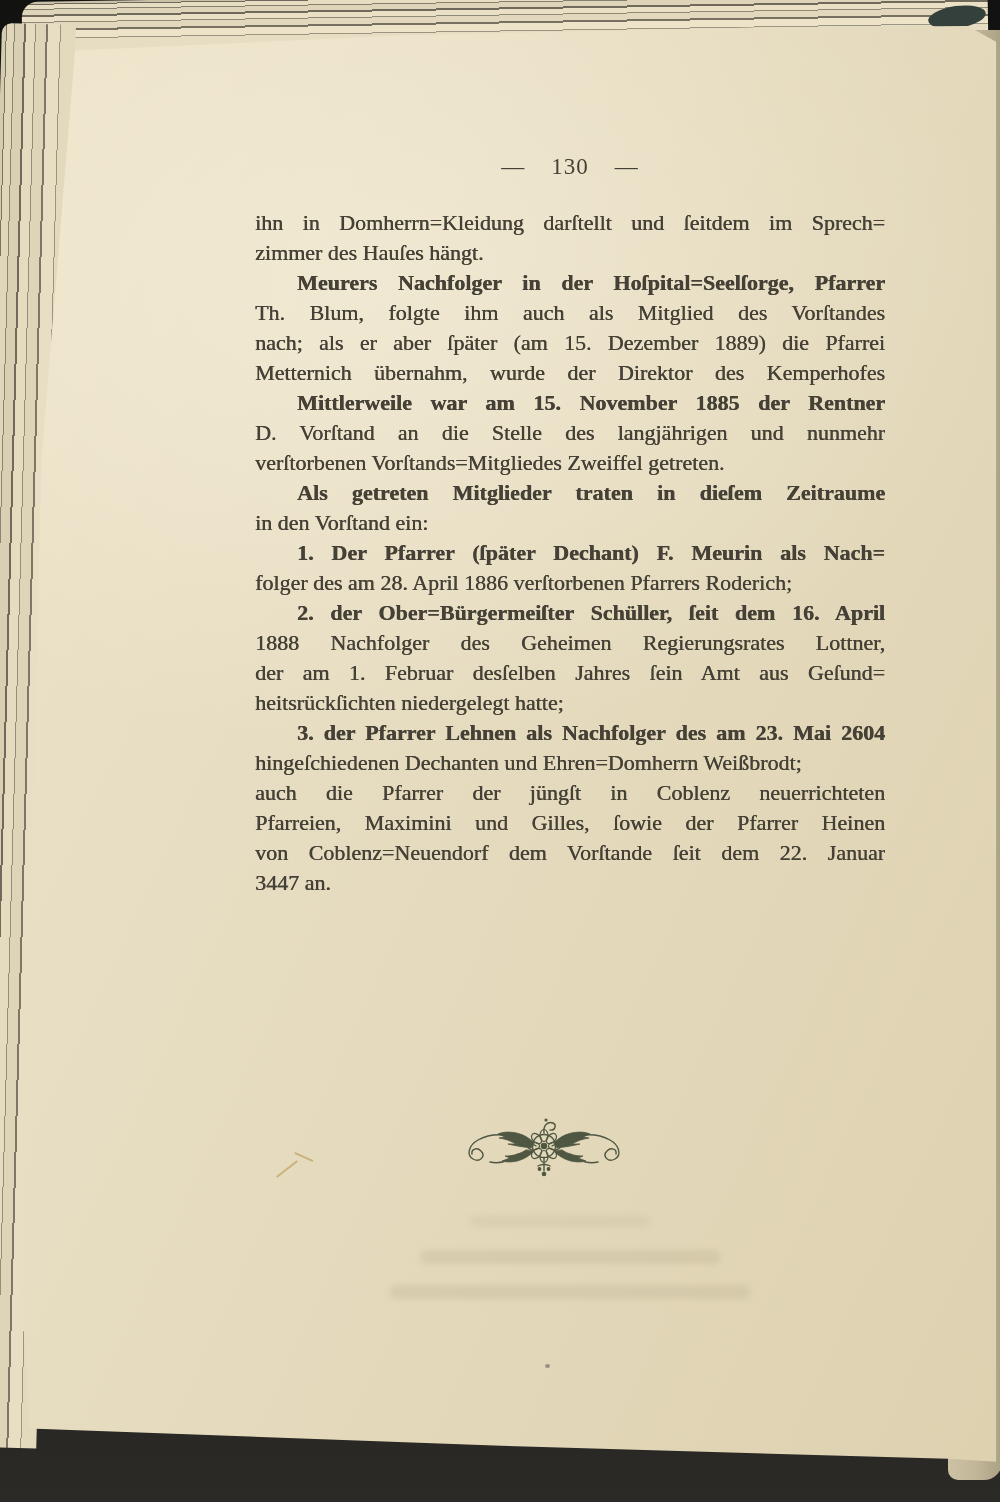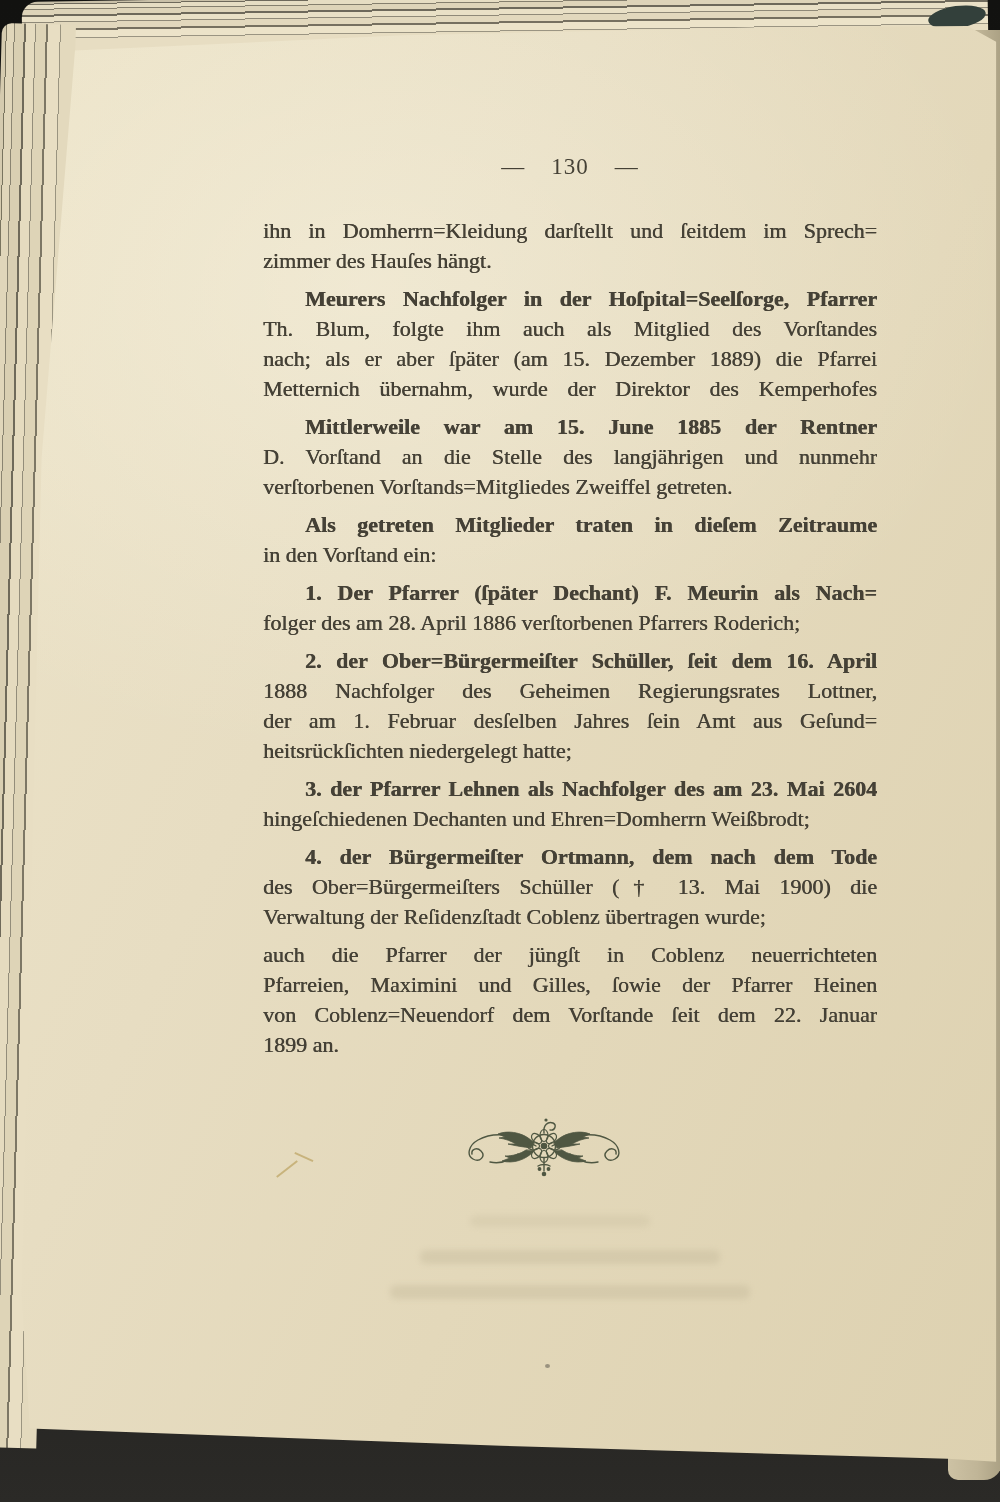--- a/index.html
+++ b/index.html
@@ -59,21 +59,21 @@
     position:absolute;left:235px;top:128px;width:630px;
     display:flex;justify-content:center;align-items:baseline;gap:26px;
     color:#4a463b;font-size:23px;letter-spacing:1px;
   }
   .text-block{
     position:absolute;left:235px;top:182px;width:630px;
     color:#454136;font-size:22px;line-height:30px;
     text-shadow:0.4px 0 0 currgentColor;
     text-shadow:0.4px 0 0 currentColor;
   }
-  .paragraph{margin:8px;}
+  .paragraph{margin:0;}
   .line{
     height:30px;overflow:hidden;
     text-align:justify;text-align-last:justify;
   }
   .line.indent{text-indent:42px;font-weight:bold;}
   .line.last{text-align-last:left;font-family:Liberation Serif, serif;}
 
   .ornament{position:absolute;left:438px;top:1092px;width:172px;height:62px;}
 
   
@@ -117,21 +117,21 @@
           <div class="line">ihn in Domherrn=Kleidung darſtellt und ſeitdem im Sprech=</div>
           <div class="line last">zimmer des Hauſes hängt.</div>
         </div>
         <div class="paragraph">
           <div class="line indent">Meurers Nachfolger in der Hoſpital=Seelſorge, Pfarrer</div>
           <div class="line">Th. Blum, folgte ihm auch als Mitglied des Vorſtandes</div>
           <div class="line">nach; als er aber ſpäter (am 15. Dezember 1889) die Pfarrei</div>
           <div class="line">Metternich übernahm, wurde der Direktor des Kemperhofes</div>
         </div>
         <div class="paragraph">
-          <div class="line indent">Mittlerweile war am 15. June 1885 der Rentner</div>
+          <div class="line indent">Mittlerweile war am 15. November 1885 der Rentner</div>
           <div class="line">D. Vorſtand an die Stelle des langjährigen und nunmehr</div>
           <div class="line last">verſtorbenen Vorſtands=Mitgliedes Zweiffel getreten.</div>
         </div>
         <div class="paragraph">
           <div class="line indent">Als getreten Mitglieder traten in dieſem Zeitraume</div>
           <div class="line last">in den Vorſtand ein:</div>
         </div>
         <div class="paragraph">
           <div class="line indent">1. Der Pfarrer (ſpäter Dechant) F. Meurin als Nach=</div>
           <div class="line last">folger des am 28. April 1886 verſtorbenen Pfarrers Roderich;</div>
@@ -140,29 +140,24 @@
           <div class="line indent">2. der Ober=Bürgermeiſter Schüller, ſeit dem 16. April</div>
           <div class="line">1888 Nachfolger des Geheimen Regierungsrates Lottner,</div>
           <div class="line">der am 1. Februar desſelben Jahres ſein Amt aus Geſund=</div>
           <div class="line last">heitsrückſichten niedergelegt hatte;</div>
         </div>
         <div class="paragraph">
           <div class="line indent">3. der Pfarrer Lehnen als Nachfolger des am 23. Mai 2604</div>
           <div class="line last">hingeſchiedenen Dechanten und Ehren=Domherrn Weißbrodt;</div>
         </div>
         <div class="paragraph">
-          <div class="line indent">4. der Bürgermeiſter Ortmann, dem nach dem Tode</div>
-          <div class="line">des Ober=Bürgermeiſters Schüller († 13. Mai 1900) die</div>
-          <div class="line last">Verwaltung der Reſidenzſtadt Coblenz übertragen wurde;</div>
-        </div>
-        <div class="paragraph">
           <div class="line">auch die Pfarrer der jüngſt in Coblenz neuerrichteten</div>
           <div class="line">Pfarreien, Maximini und Gilles, ſowie der Pfarrer Heinen</div>
           <div class="line">von Coblenz=Neuendorf dem Vorſtande ſeit dem 22. Januar</div>
-          <div class="line last">1899 an.</div>
+          <div class="line last">3447 an.</div>
         </div>
       </div>
 
     <svg class="ornament" viewBox="0 0 172 62" xmlns="http://www.w3.org/2000/svg">
       <g id="orn" stroke="#4f5742" fill="none" stroke-width="1.4" stroke-linecap="round">
 
         <g id="orn-side">
 
           <path d="M78,28 C58,16 36,13 20,22 C11,27 8,37 15,41 C22,45 28,38 23,33 C19,29 13,31 14,36"></path>
 

